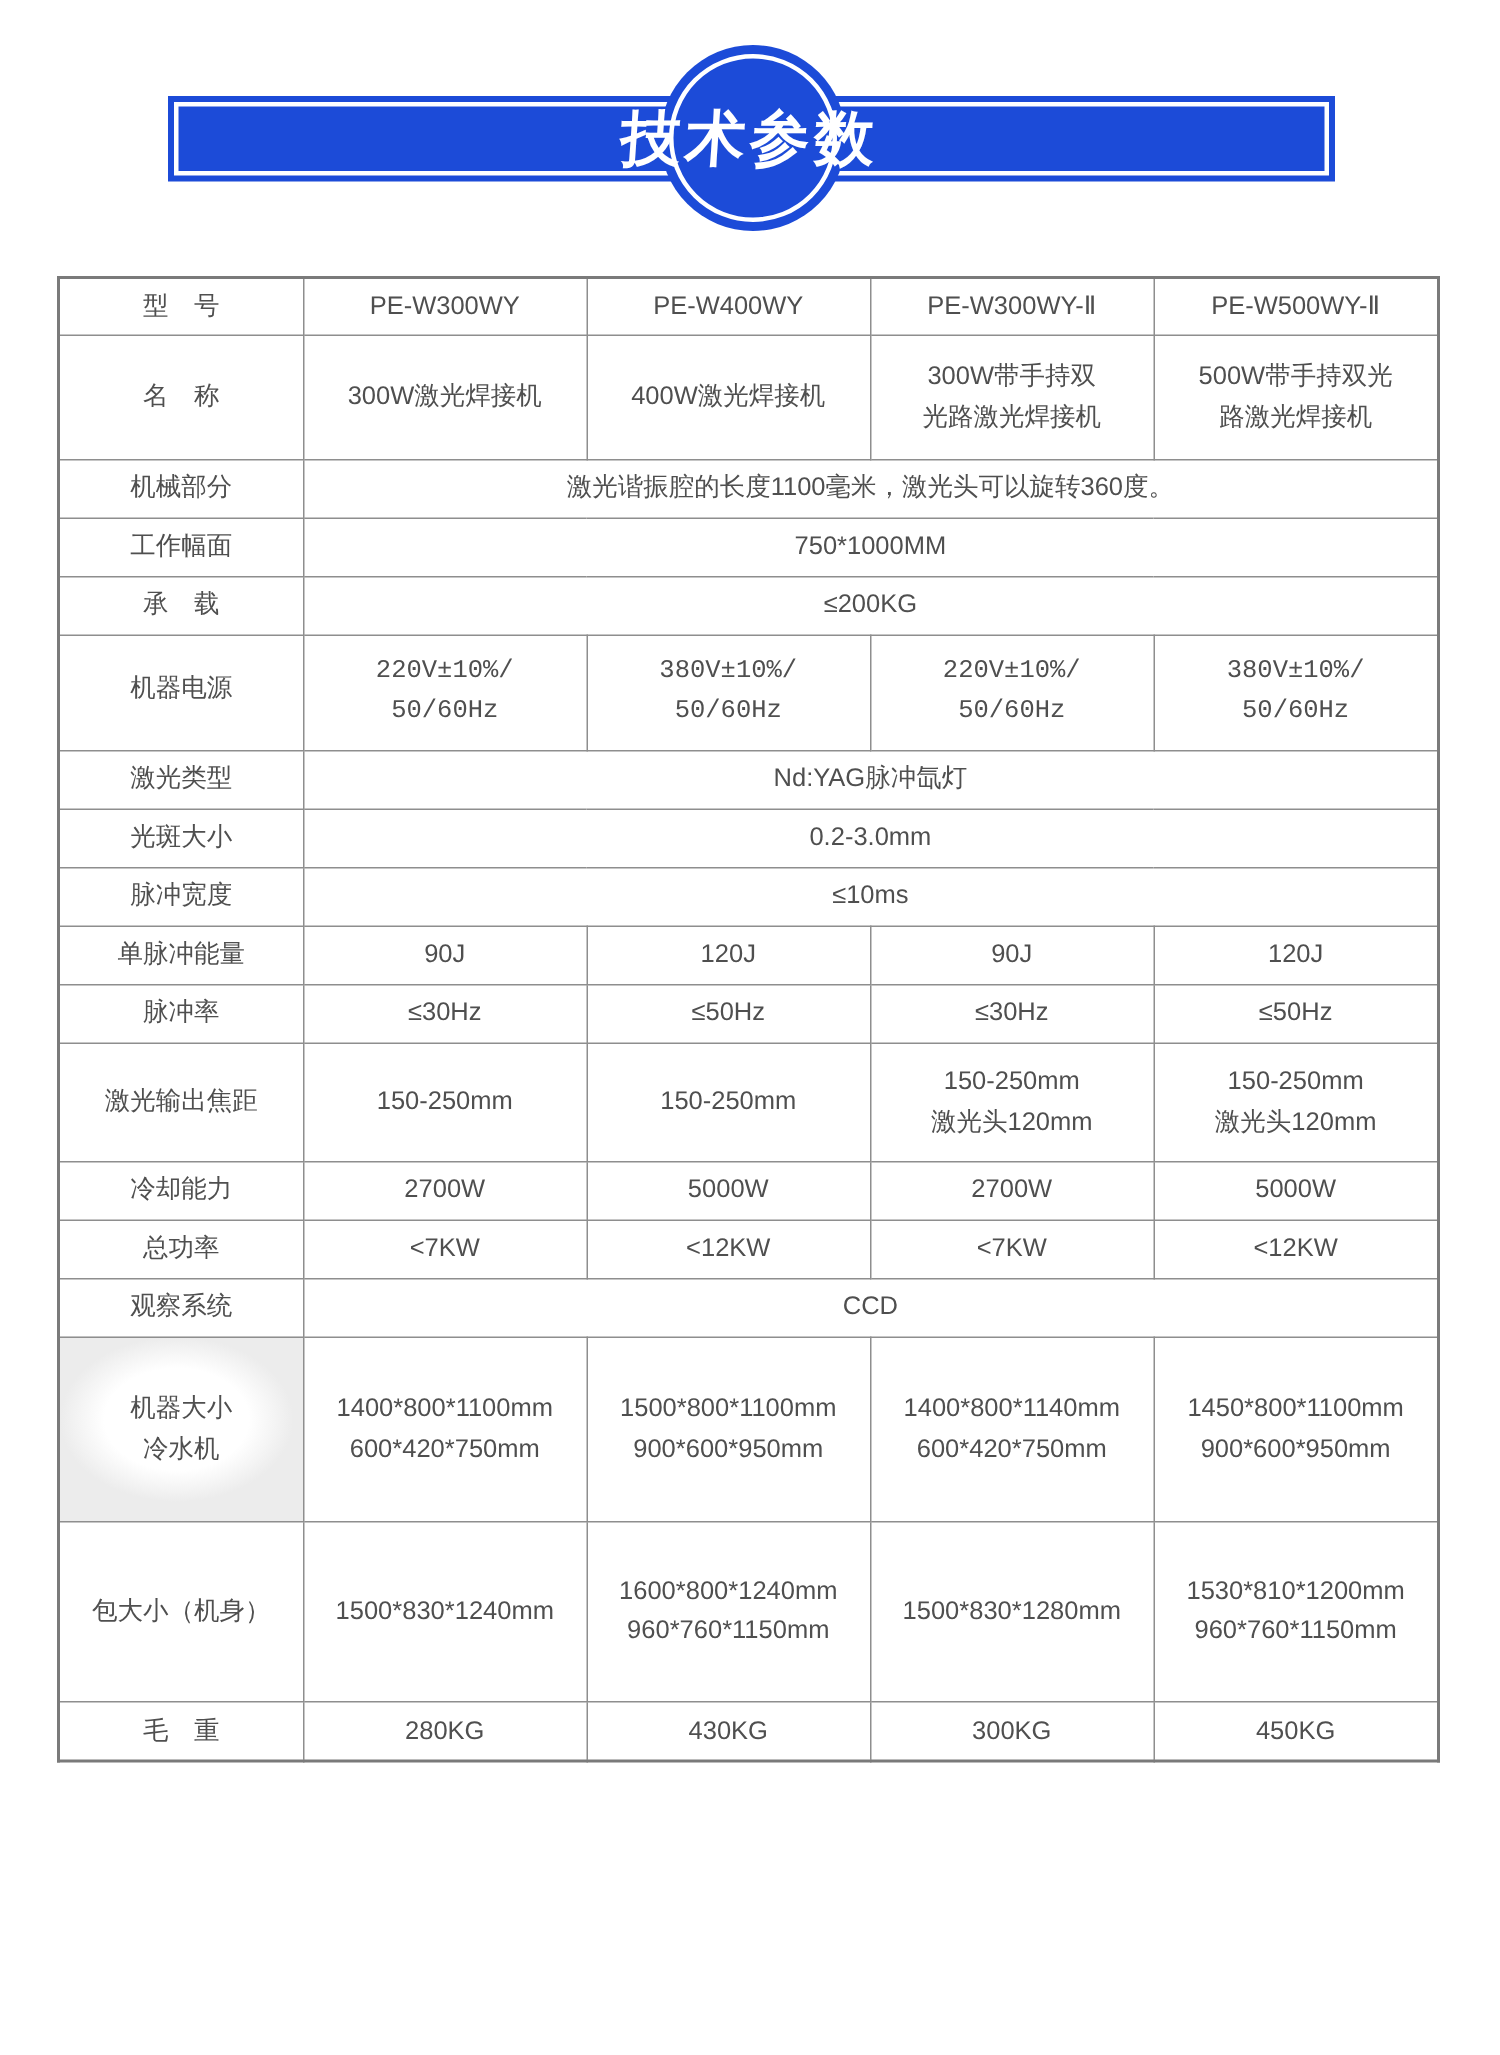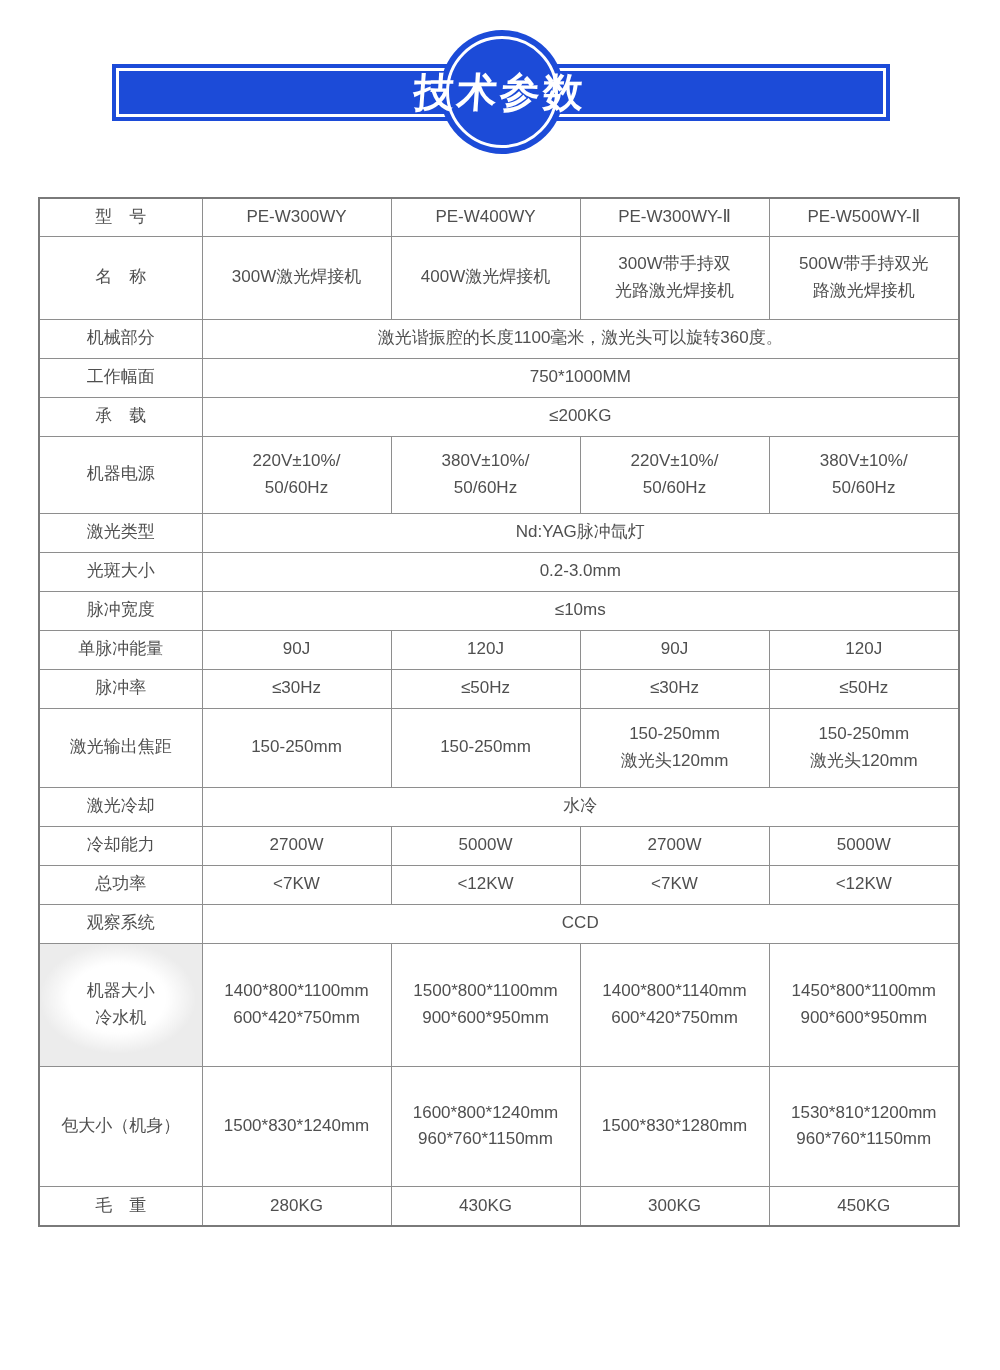--- a/index.html
+++ b/index.html
@@ -29,21 +29,21 @@
   }
   .banner-title{
     position:absolute;left:0;top:64px;width:1000px;height:57px;
     display:flex;align-items:center;justify-content:center;
     color:#ffffff;font-size:40px;font-weight:bold;letter-spacing:3px;
     transform:skewX(-4deg);z-index:3;
   }
 
   
   table.spec{
-    position:absolute;left:38px;top:197px;width:920px;
+    position:absolute;left:38px;top:184px;width:920px;
     border-collapse:collapse;table-layout:fixed;
     font-size:17px;color:var(--text);
     border:2px solid var(--outer);
   }
   table.spec td{
     border:1px solid var(--border);
     text-align:center;vertical-align:middle;
     white-space:pre-line;line-height:1.55;
     padding:2px 4px;
   }
@@ -92,21 +92,21 @@
           <td colspan="4">激光谐振腔的长度1100毫米，激光头可以旋转360度。</td>
         </tr>
         <tr style="height: 39px;">
           <td class="label">工作幅面</td>
           <td colspan="4">750*1000MM</td>
         </tr>
         <tr style="height: 39px;">
           <td class="label">承　载</td>
           <td colspan="4">≤200KG</td>
         </tr>
-        <tr style="height: 77px;">
+        <tr style="height: 77px; font-family: Liberation Mono, monospace;">
           <td class="label">机器电源</td>
           <td>220V±10%/
 50/60Hz</td>
           <td>380V±10%/
 50/60Hz</td>
           <td>220V±10%/
 50/60Hz</td>
           <td>380V±10%/
 50/60Hz</td>
         </tr>
@@ -137,24 +137,20 @@
           <td>≤50Hz</td>
         </tr>
         <tr style="height: 79px;">
           <td class="label">激光输出焦距</td>
           <td>150-250mm</td>
           <td>150-250mm</td>
           <td>150-250mm
 激光头120mm</td>
           <td>150-250mm
 激光头120mm</td>
-        </tr>
-        <tr style="height: 39px;">
-          <td class="label">激光冷却</td>
-          <td colspan="4">水冷</td>
         </tr>
         <tr style="height: 39px; padding-left: 43px;">
           <td class="label">冷却能力</td>
           <td>2700W</td>
           <td>5000W</td>
           <td>2700W</td>
           <td>5000W</td>
         </tr>
         <tr style="height: 39px;">
           <td class="label">总功率</td>

